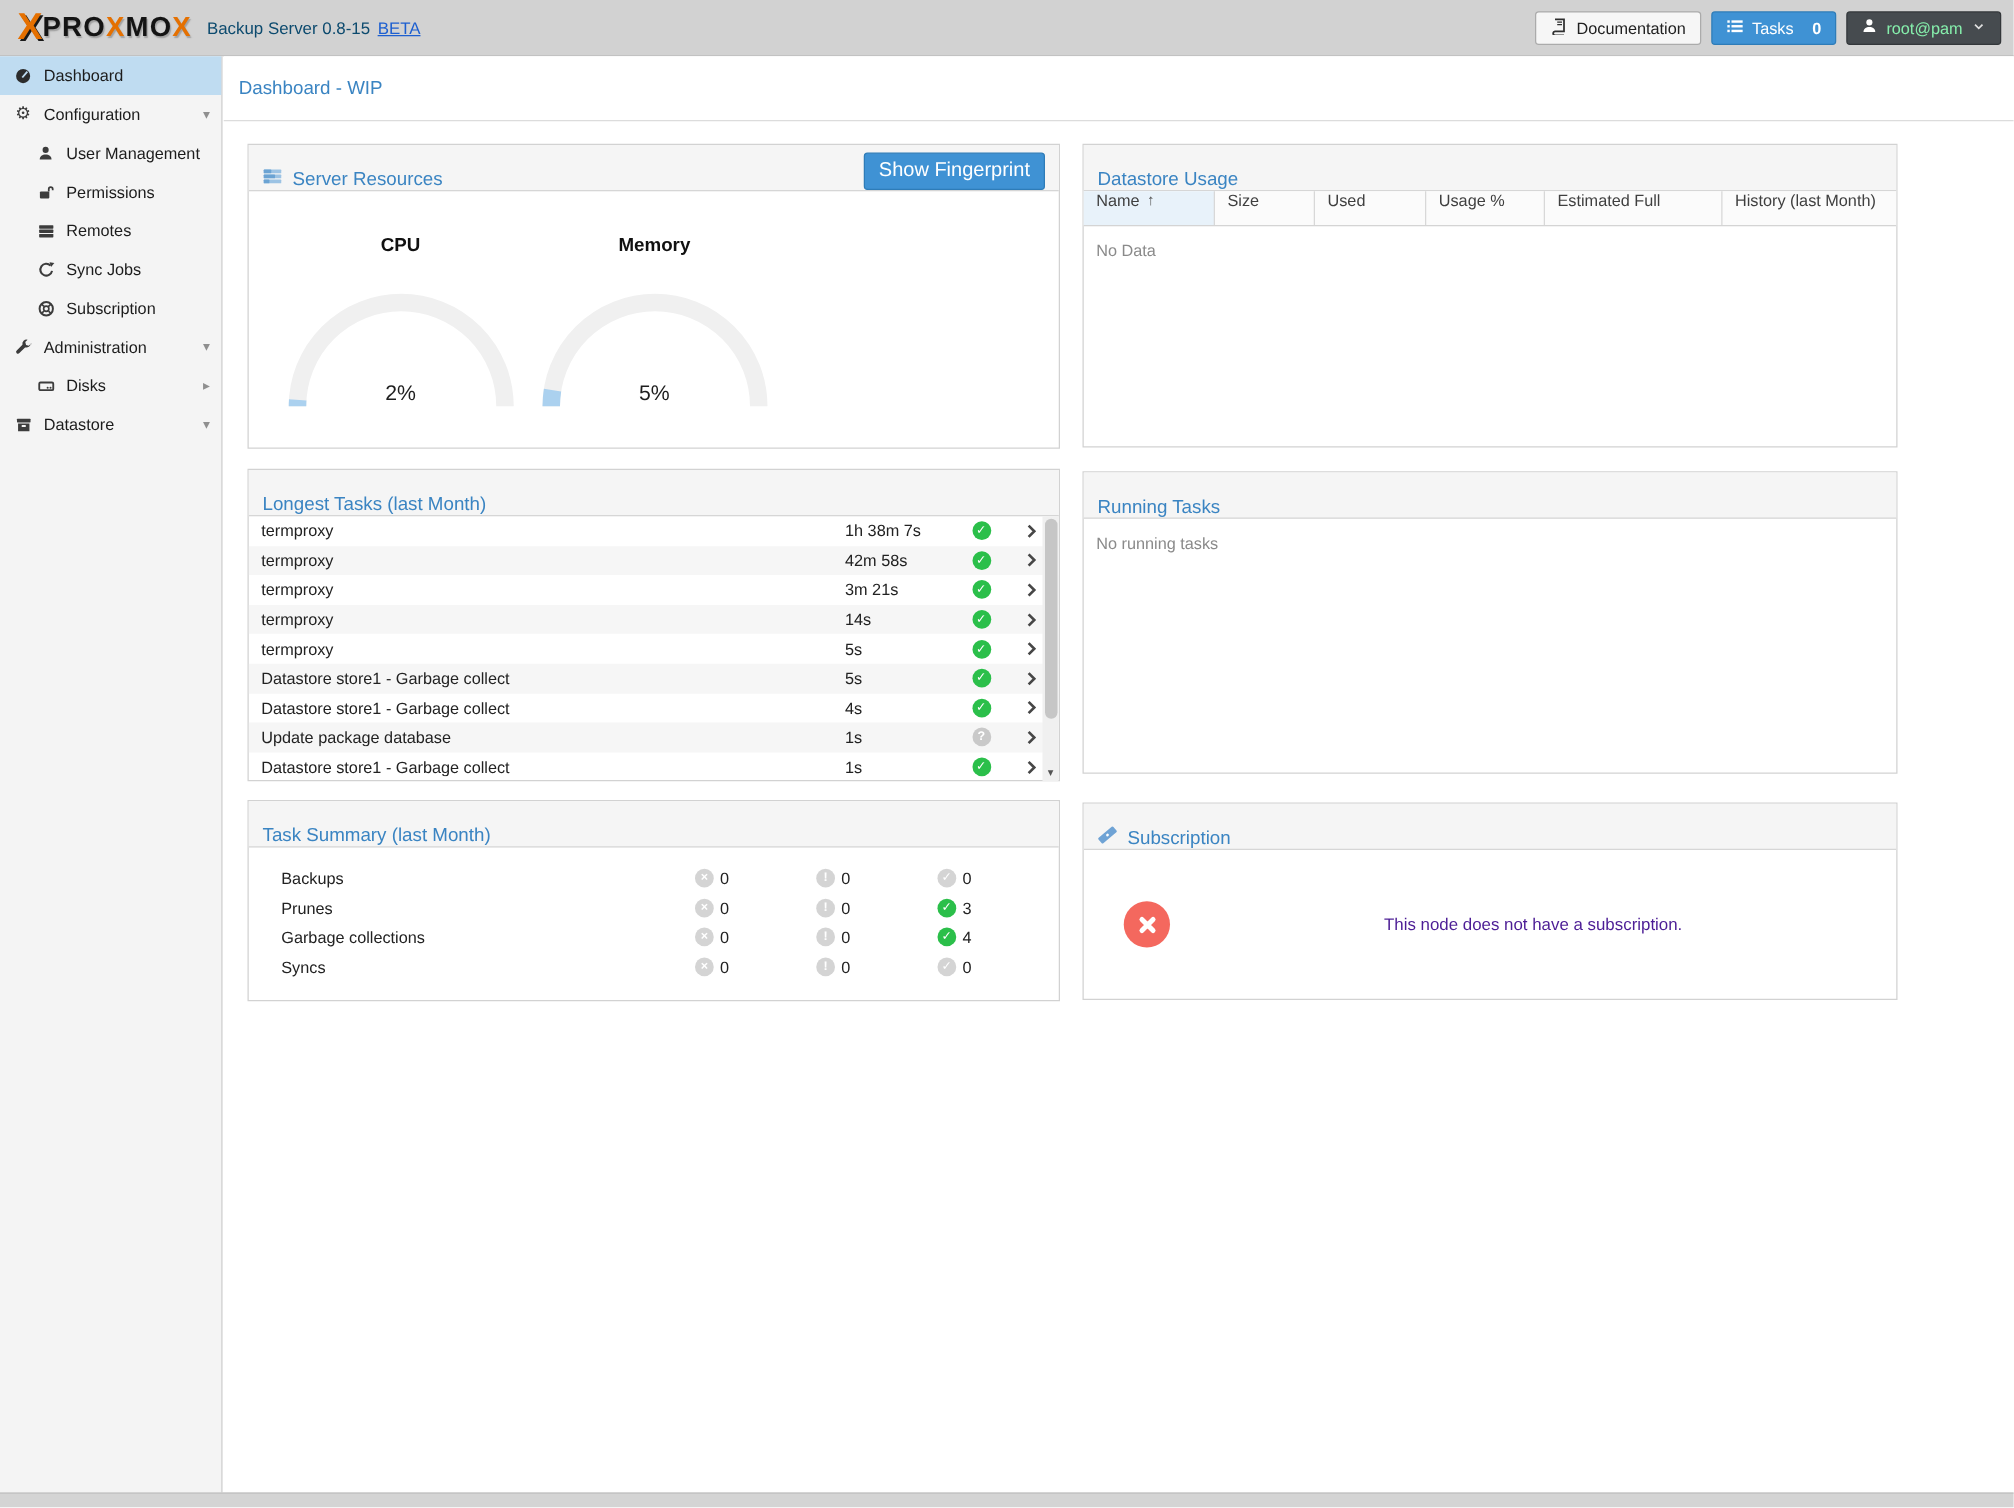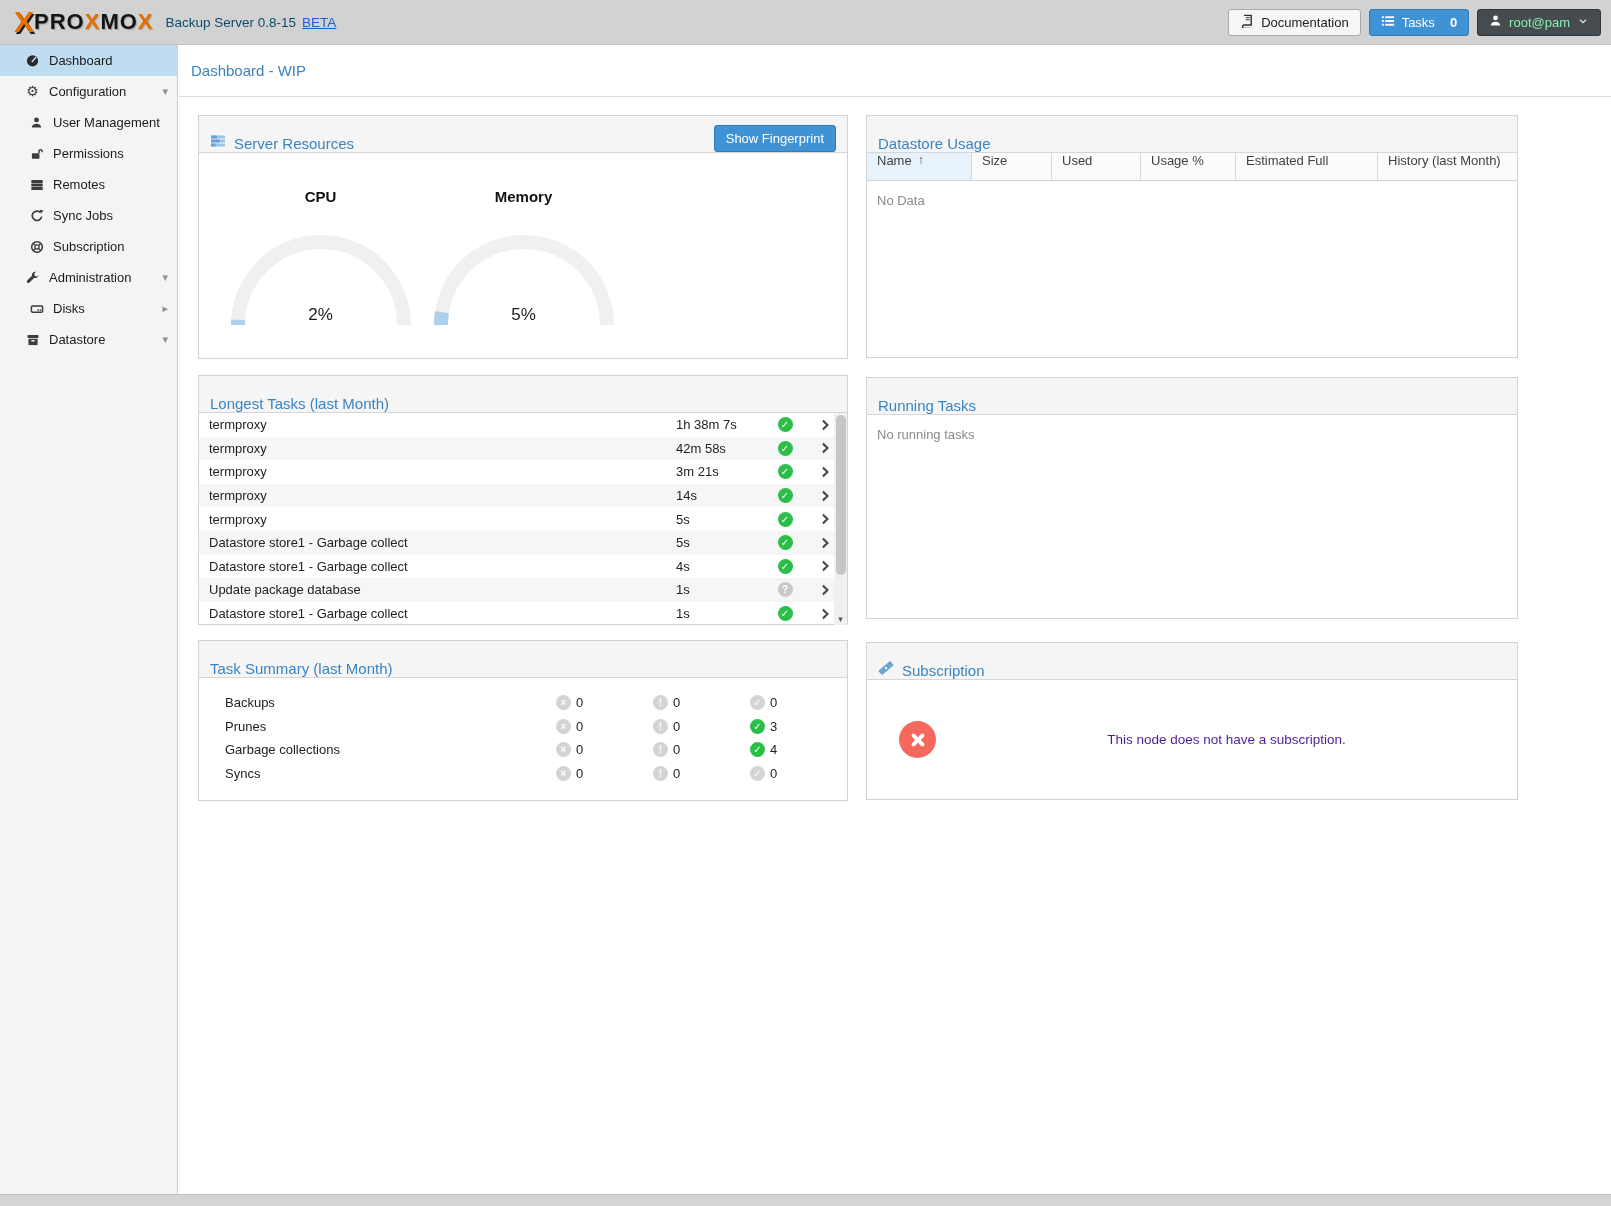--- a/index.html
+++ b/index.html
@@ -32,21 +32,21 @@
   .hbtn.light { background:#f6f6f6; border:1px solid #ababab; color:#212121; }
   .hbtn.blue  { background:#3f92d4; border:1px solid #2e7cb8; color:#fff; }
   .hbtn.dark  { background:#464b4f; border:1px solid #33373a; color:#86efac; }
   .hbtn .cnt { font-weight:bold; margin-left:8px; }
   
   .sidebar {
     position:absolute; top:45px; left:0; bottom:12px; width:178px;
     background:#f4f4f4; border-right:1px solid #cfcfcf;
   }
   .side-item {
-    height:31px; display:flex; align-items:center; padding-left:24px;
+    height:31px; display:flex; align-items:center; padding-left:10px;
     position:relative; cursor:pointer; color:#1c1c1c; font-size:13px;
   }
   .side-item.child { padding-left:28px; }
   .side-item.selected { background:#bfdcf1; }
   .s-ico { width:17px; display:inline-flex; justify-content:center; margin-right:8px; flex:0 0 17px; }
   .gear-glyph { font-family:"DejaVu Sans", sans-serif; font-size:14px; color:#3c3c3c; line-height:15px; }
   .expander { position:absolute; right:9px; color:#8f8f8f; font-size:11px; cursor:pointer; }
   
   .main { position:absolute; top:45px; left:179px; right:0; bottom:12px; background:#fff; }
   .titlebar { height:35px; border-bottom:1px solid #dcdcdc; display:flex; align-items:flex-start; padding-left:12px;margin-top:17px; }
@@ -56,21 +56,21 @@
   .panel { border:1px solid #d2d2d2; background:#fff; }
   .panel-header {
     height:37px; background:#f5f5f5; border-bottom:1px solid #d6d6d6;
     display:flex; align-items:flex-end; padding:0 11px; gap:8px;
   }
   .panel-title { color:#3a84c2; font-size:15px; }
   #p-sr{height:244px;margin-bottom:16px} #p-lt{height:250px;margin-bottom:15px} #p-ts{height:161px}
   #p-du{height:243px;margin-bottom:19px} #p-rt{height:242px;margin-bottom:23px} #p-sub{height:158px}
   .btn-blue {
     margin-left:auto; background:#3f92d4; border:1px solid #2e7cb8; color:#fff;
-    font-size:13px; padding:5px 11px; border-radius:3px; cursor:pointer;
+    font-size:16px; padding:5px 11px; border-radius:3px; cursor:pointer;
   }
   
   .gauges { display:flex; padding-left:20px; }
   .gauge { width:203px; display:flex; flex-direction:column; align-items:center; }
   .gauge-title { font-weight:bold; font-size:15px; color:#111; margin-top:34px; line-height:20px; }
   .gauge-wrap { position:relative; margin-top:26px; width:186px; height:96px; }
   .gauge-val { position:absolute; bottom:4px; left:0; right:0; text-align:center; font-size:17px; color:#1d1d1d; }
   
   .tbl-head { display:flex; height:28px; border-bottom:1px solid #d4d4d4; background:#fbfbfb; }
   .th { display:flex; padding-left:10px; font-size:13px; color:#3f3f3f;

